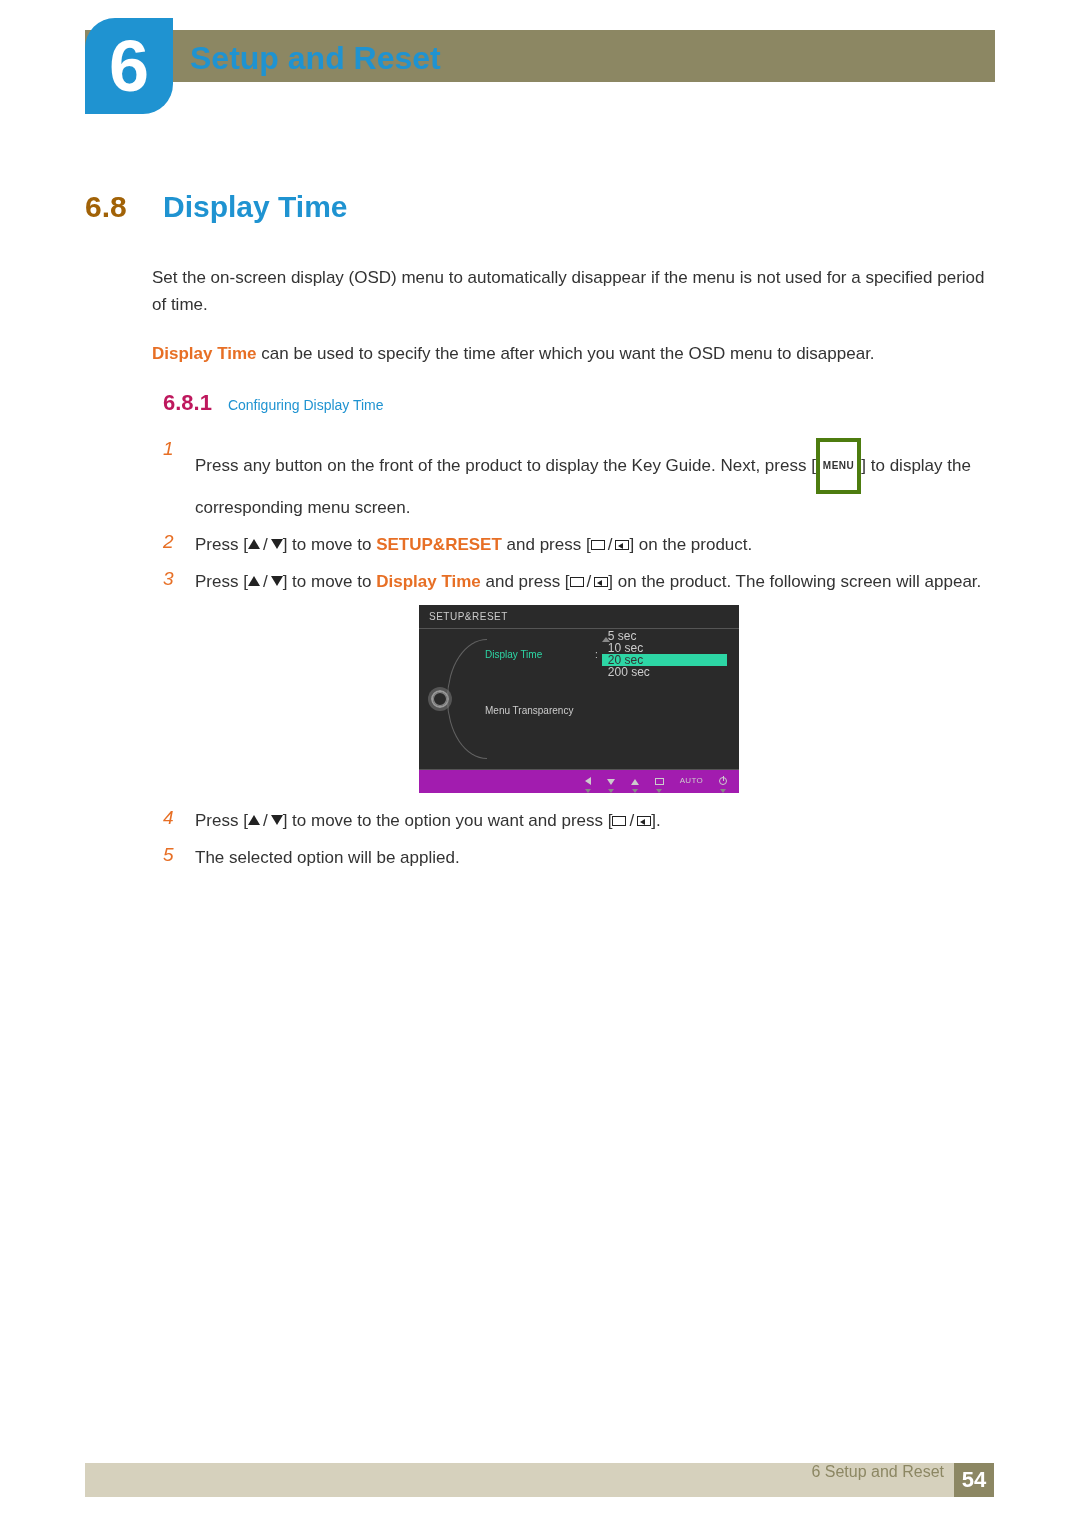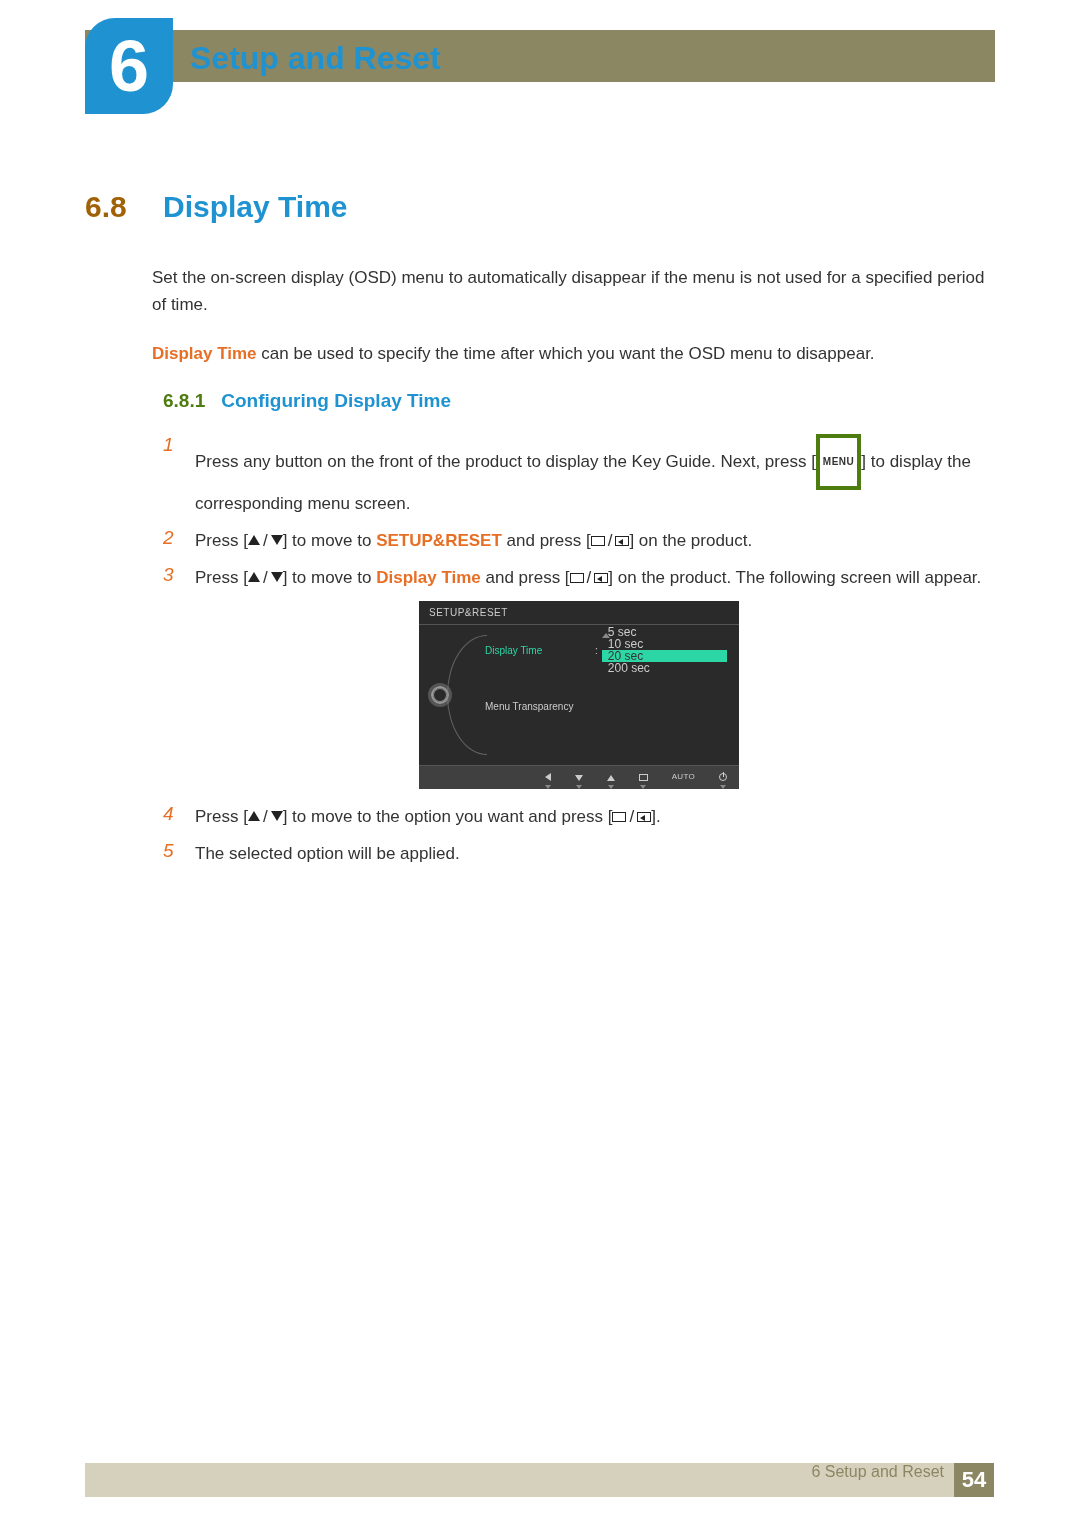--- a/index.html
+++ b/index.html
@@ -47,22 +47,22 @@
     top: 190px;
     left: 85px;
     right: 85px;
   }
   .section-row { display: flex; gap: 28px; margin-bottom: 40px; }
   .section-num { font-size: 30px; color: #a16207; font-weight: bold; min-width: 50px; }
   .section-title { font-size: 30px; color: #1f93d1; font-weight: bold; }
   .body-text { font-size: 17px; line-height: 1.6; margin-left: 67px; margin-bottom: 22px; color: #333; }
   .highlight-red { color: #e76f25; font-weight: bold; }
   .subsection-row { display: flex; gap: 16px; margin-left: 78px; margin-bottom: 22px; align-items: baseline; }
-  .subsection-num { font-size: 19px; color: #4d7c0f; font-weight: bold; }
-  .subsection-title { font-size: 19px; color: #1f93d1; font-weight: bold; }
+  .subsection-num { font-size: 22px; color: #be185d; font-weight: bold; }
+  .subsection-title { font-size: 14px; color: #1f93d1; font-weight: normal; }
   .ol-item { display: flex; gap: 16px; margin-left: 78px; margin-bottom: 10px; align-items: flex-start; }
   .ol-num { font-size: 19px; font-style: italic; color: #e76f25; min-width: 16px; }
   .ol-txt { font-size: 17px; line-height: 1.6; color: #333; flex: 1; }
   .menu-key {
     display: inline-block;
     border: 4px solid #4d7c0f;
     font-size: 10px;
     font-weight: bold;
     padding: 16px 3px;
     vertical-align: 2px;
@@ -150,24 +150,24 @@
     margin: 0 auto 4px;
   }
   .osd-row { display: flex; align-items: center; height: 16px; }
   .osd-lbl { width: 110px; font-size: 10px; }
   .osd-lbl.active { color: #2dd6a5; }
   .osd-col { font-size: 10px; margin-right: 4px; }
   .osd-opts { flex: 1; }
   .osd-opt { height: 12px; line-height: 12px; font-size: 12px; padding-left: 6px; color: #ccc; }
   .osd-opt.sel { background: #2dd6a5; color: #1a3; color: #333; }
   .osd-bottom {
-    background: #404040;
+    background: #a21caf;
     display: flex;
     justify-content: flex-end;
-    gap: 24px;
+    gap: 16px;
     padding: 6px 12px;
     border-top: 1px solid #555;
   }
   .osd-ic { font-size: 10px; color: #ccc; position: relative; }
   .osd-ic .dot {
     position: absolute;
     width: 0; height: 0;
     border-left: 3px solid transparent;
     border-right: 3px solid transparent;
     border-top: 4px solid #888;

